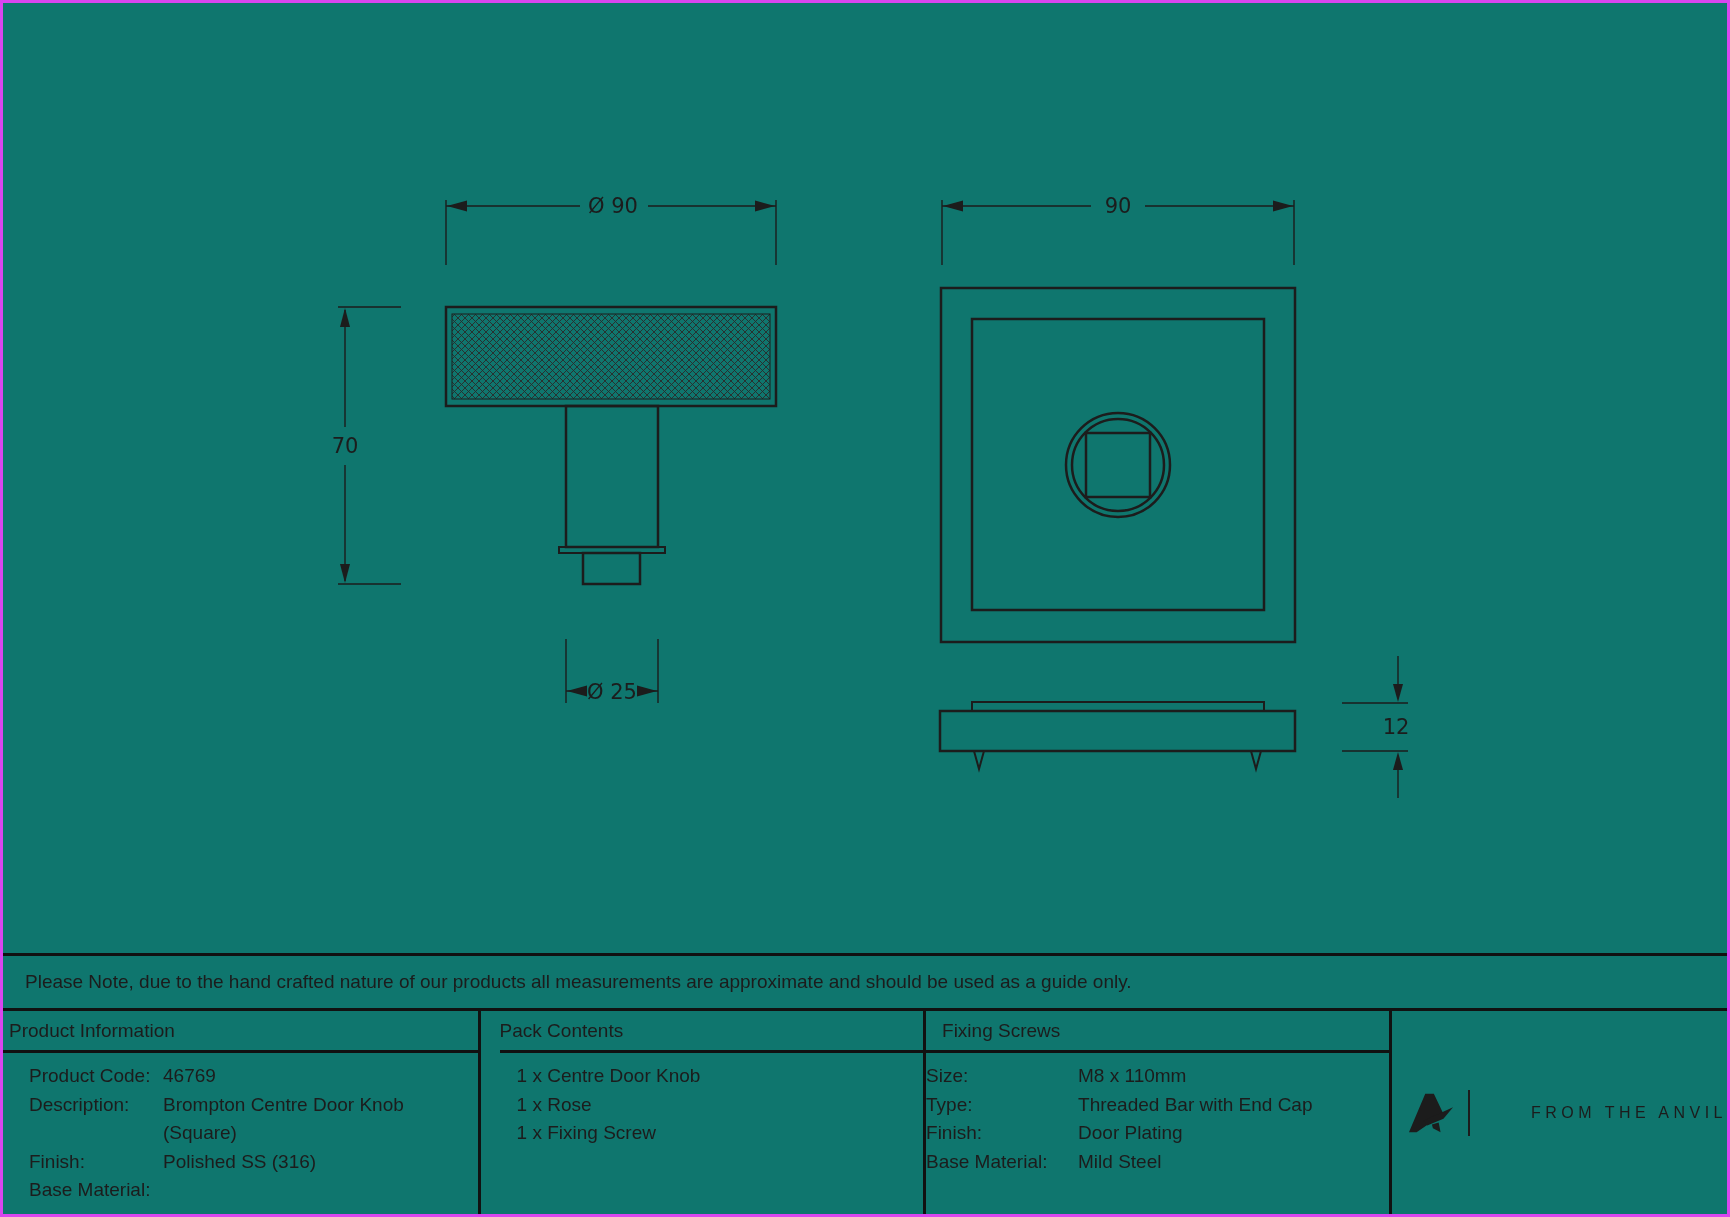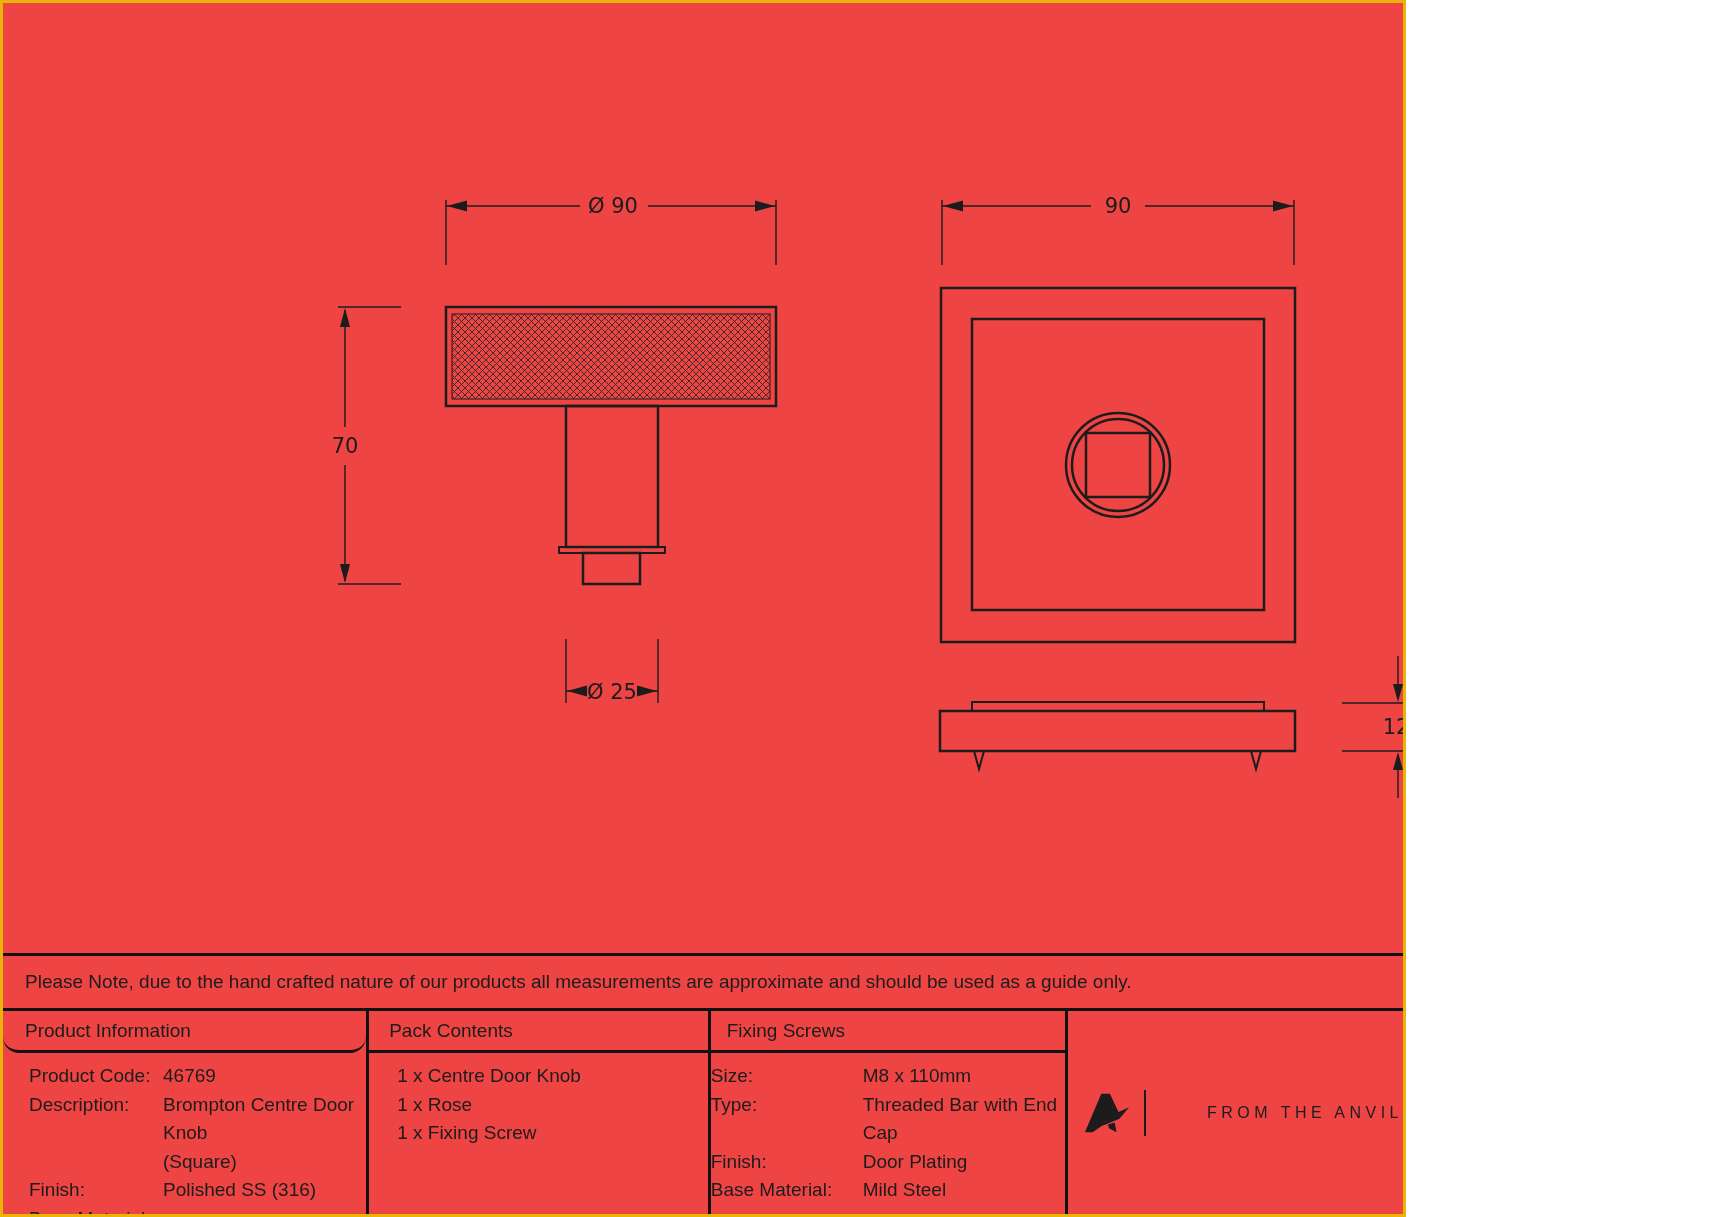--- a/index.html
+++ b/index.html
@@ -1,20 +1,20 @@
 <!DOCTYPE html>
 <html><head>
 <meta charset="utf-8">
 <style>
   html,body{margin:0;padding:0;background:#fff;}
   #sheet{
     position:relative;
-    width:1406px;height:1217px;
-    background:#ef4444;
-    border:3px solid #eab308;
+    width:1730px;height:1217px;
+    background:#0f766e;
+    border:3px solid #d946ef;
     box-sizing:border-box;
     font-family:"Liberation Sans", sans-serif;
     color:#1c1c1c;
     overflow:hidden;
   }
   
   #drawing-svg{position:absolute;top:0;left:0;}
   .dim-text{
     font-family:"DejaVu Sans", sans-serif;
     font-size:21px;
@@ -43,26 +43,26 @@
   #col-pack{width:457px;}
   #col-screws{width:478px;}
   #col-logo{flex:1;display:flex;align-items:center;padding-left:16px;}
   .col-header{
     height:42px;
     border-bottom:3px solid #111;
     box-sizing:border-box;
     display:flex;align-items:center;
     font-size:19px;
   }
-  #col-product .col-header{padding-left:22px;border-radius:16px;}
-  #col-pack .col-header{padding-left:20px;}
+  #col-product .col-header{padding-left:6px;}
+  #col-pack .col-header{margin-left:19px;}
   #col-screws .col-header{padding-left:16px;}
   .col-body{padding-top:9px;font-size:19px;line-height:28.5px;}
   #col-product .col-body{padding-left:26px;}
-  #col-pack .col-body{padding-left:28px;}
+  #col-pack .col-body{padding-left:36px;}
   #col-screws .col-body{}
   .kv-row{display:flex;}
   #col-product .kv-label{width:134px;flex:none;}
   #col-screws .kv-label{width:152px;flex:none;}
   .kv-value{flex:1;}
   
   #logo-divider{
     width:2px;height:46px;background:#1c1c1c;
     margin:0 13px 0 14px;flex:none;
   }

